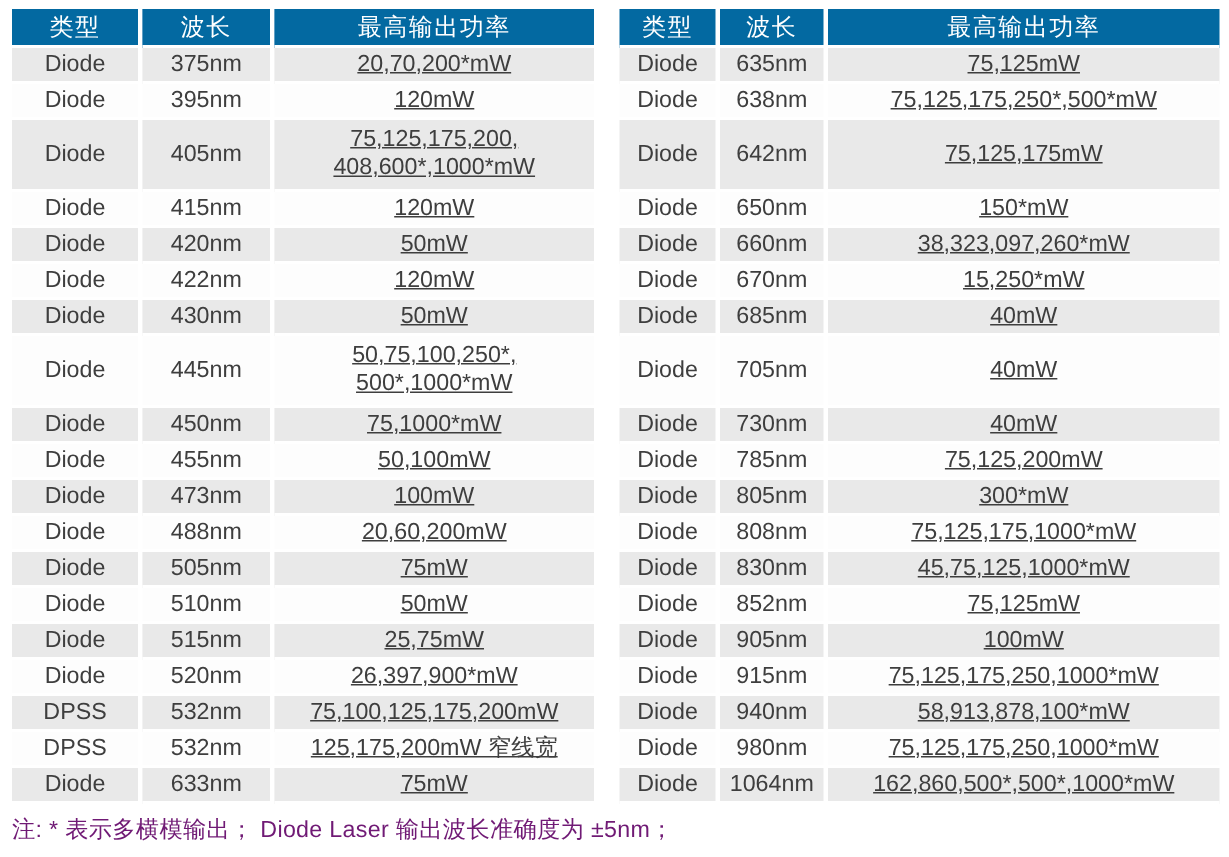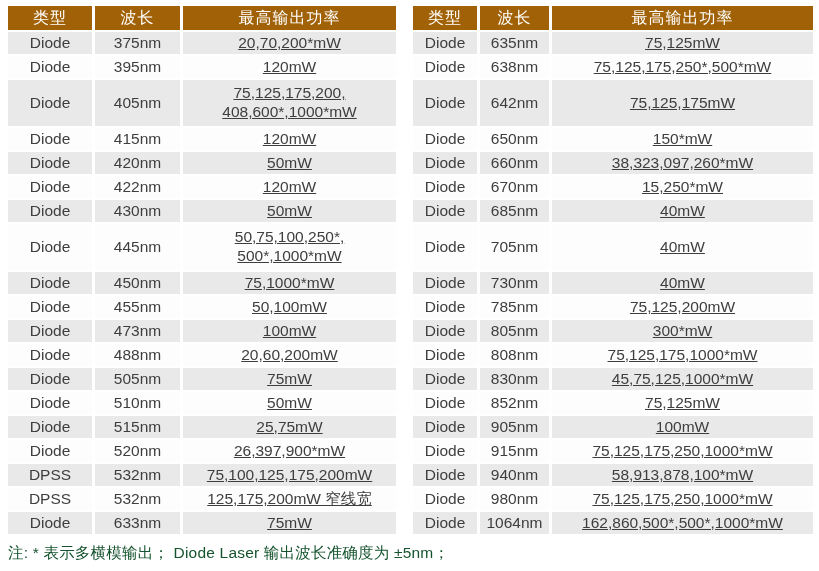--- a/index.html
+++ b/index.html
@@ -41,41 +41,41 @@
     vertical-align: middle;
     border-bottom: 2px solid #ffffff;
     padding: 0 2px;
   }
   th:nth-child(1), th:nth-child(2),
   td:nth-child(1), td:nth-child(2) {
     border-right: 3px solid #ffffff;
   }
   thead th {
     height: 26px;
-    background: #a16207;
+    background: #0369a1;
     color: #ffffff;
     font-size: 16px;
     font-weight: 500;
     letter-spacing: 1px;
   }
   tbody td {
     height: 24px;
     font-size: 15.5px;
     color: #3e3e3e;
     background: #fdfdfd;
     line-height: 1.2;
   }
   tbody tr:nth-child(odd) td { background: #e9e9e9; }
   tbody tr.tall td { height: 48px; }
   td:nth-child(3) { white-space: pre-line; text-decoration: underline; }
 
   .note {
     margin-top: 7px;
     font-size: 15.5px;
-    color: #14532d;
+    color: #701a75;
     letter-spacing: 0.2px;
   }
 </style>
 </head>
 <body>
 
 <div class="page">
   <div class="tables-row">
 
     <table class="spec-table left">

